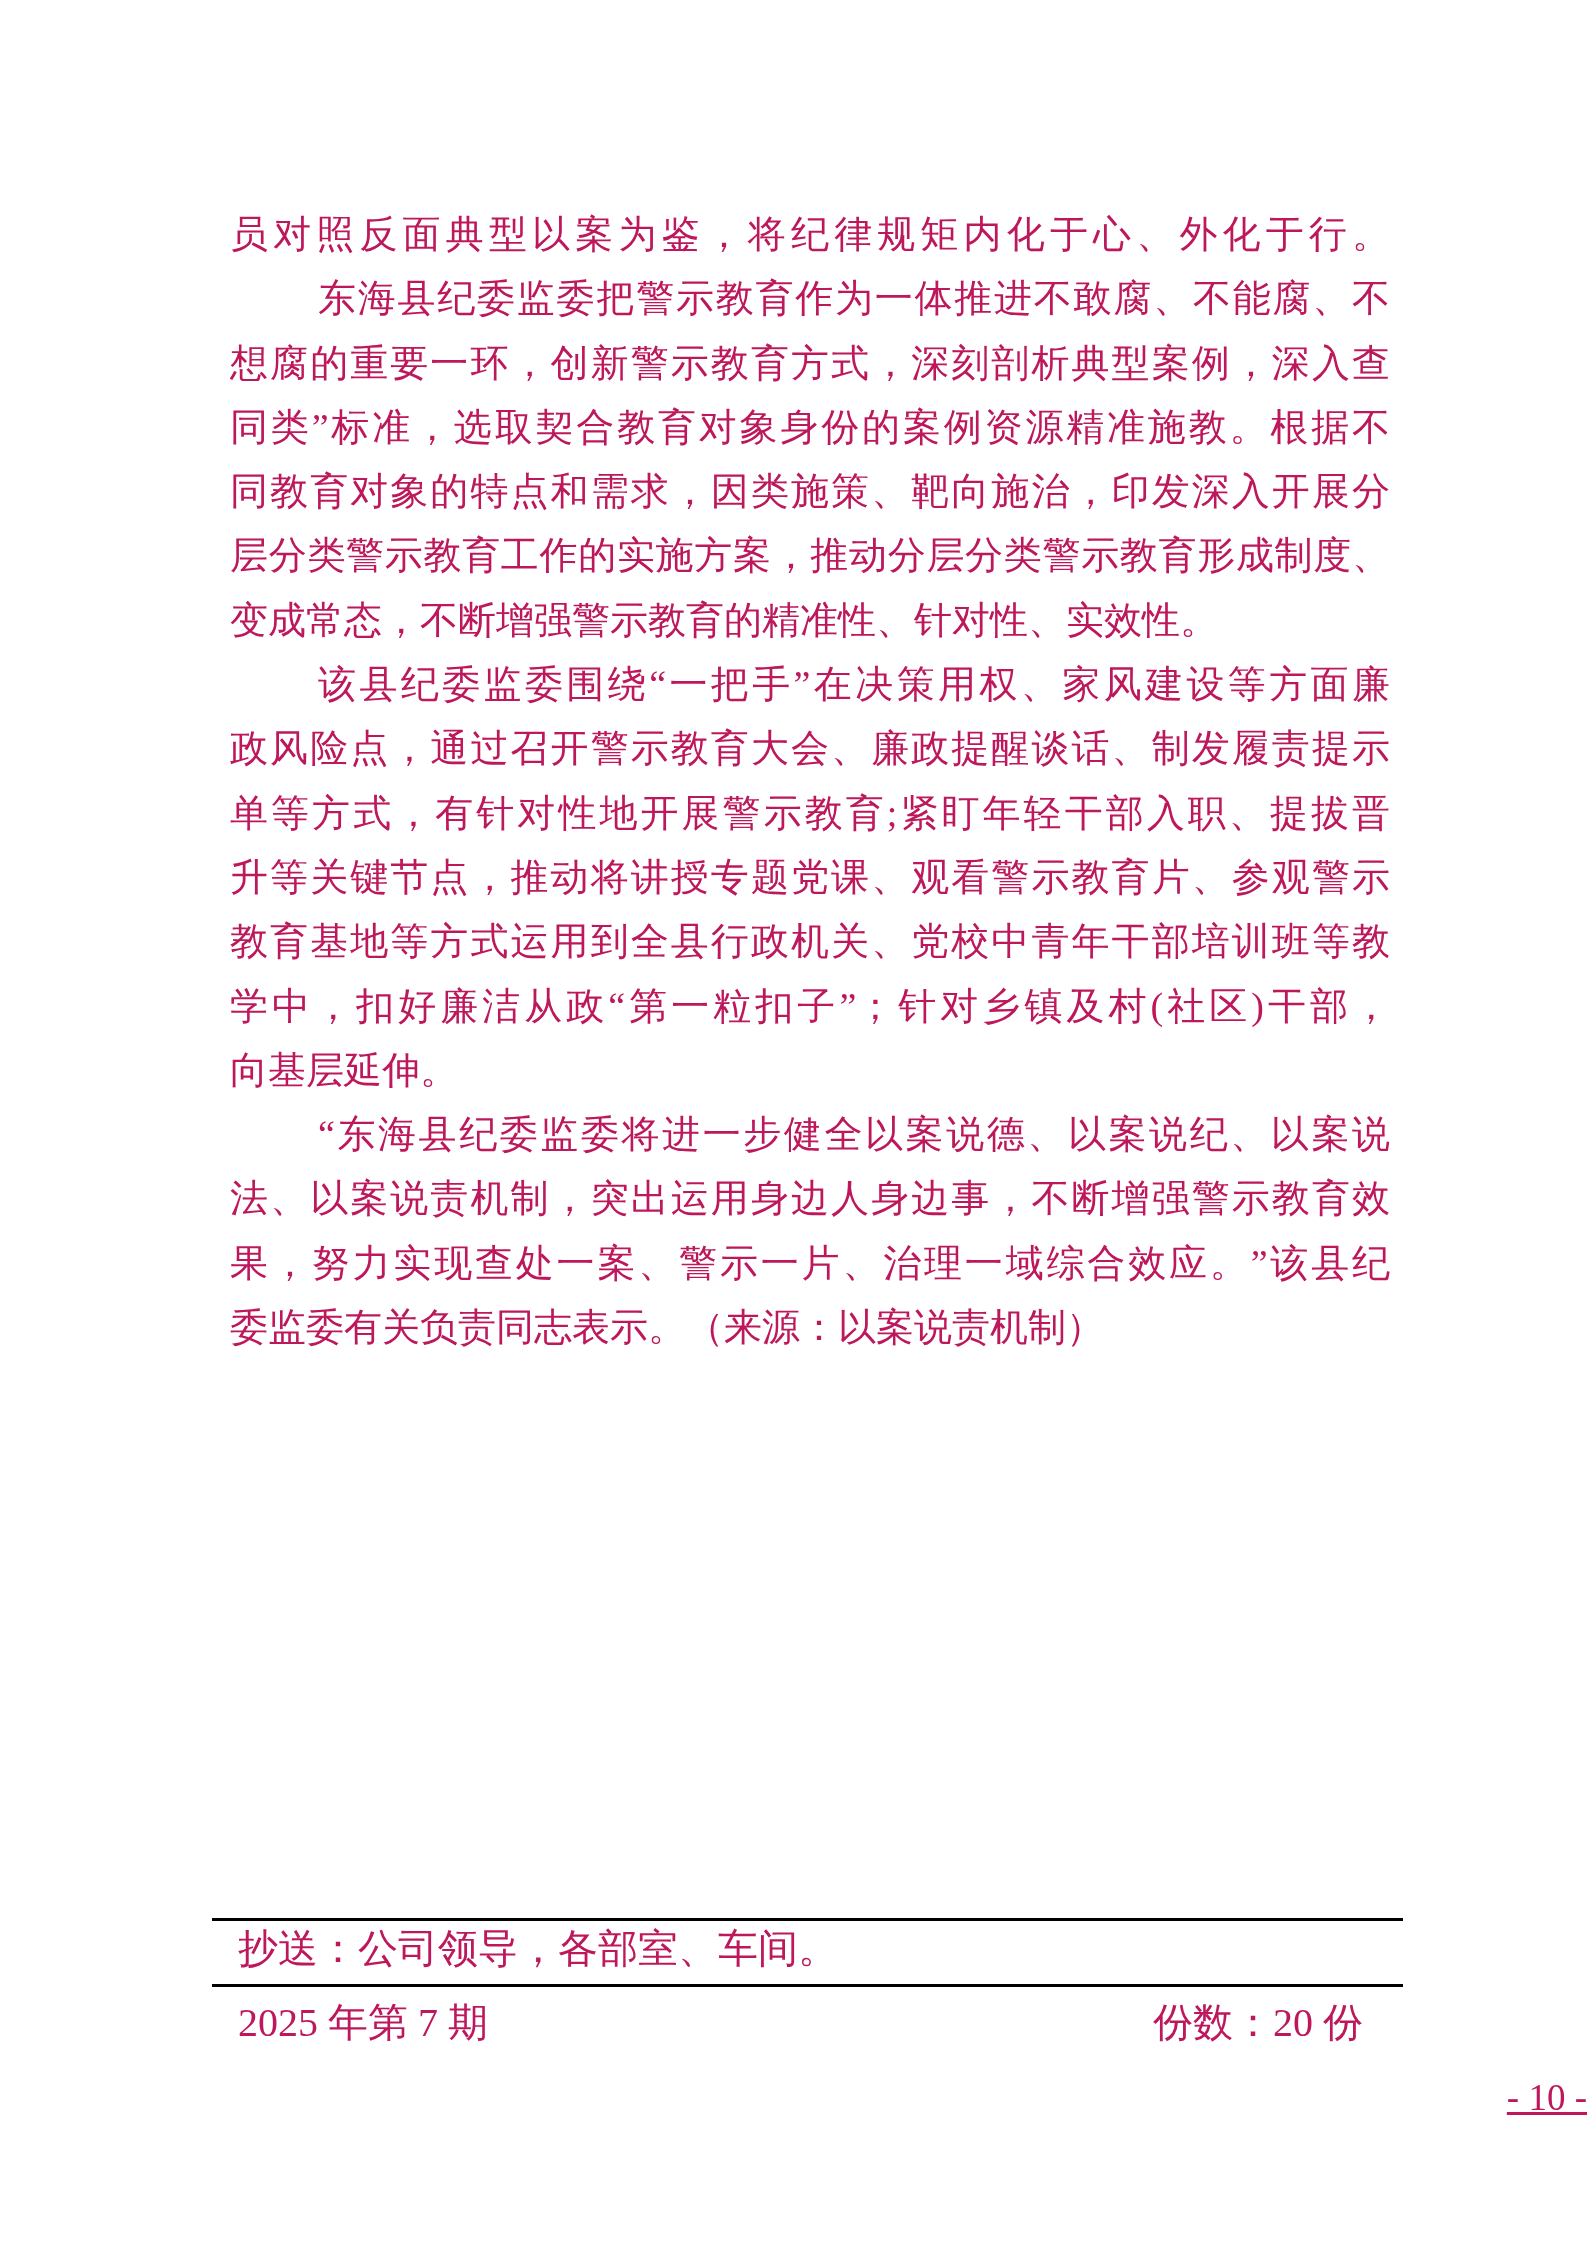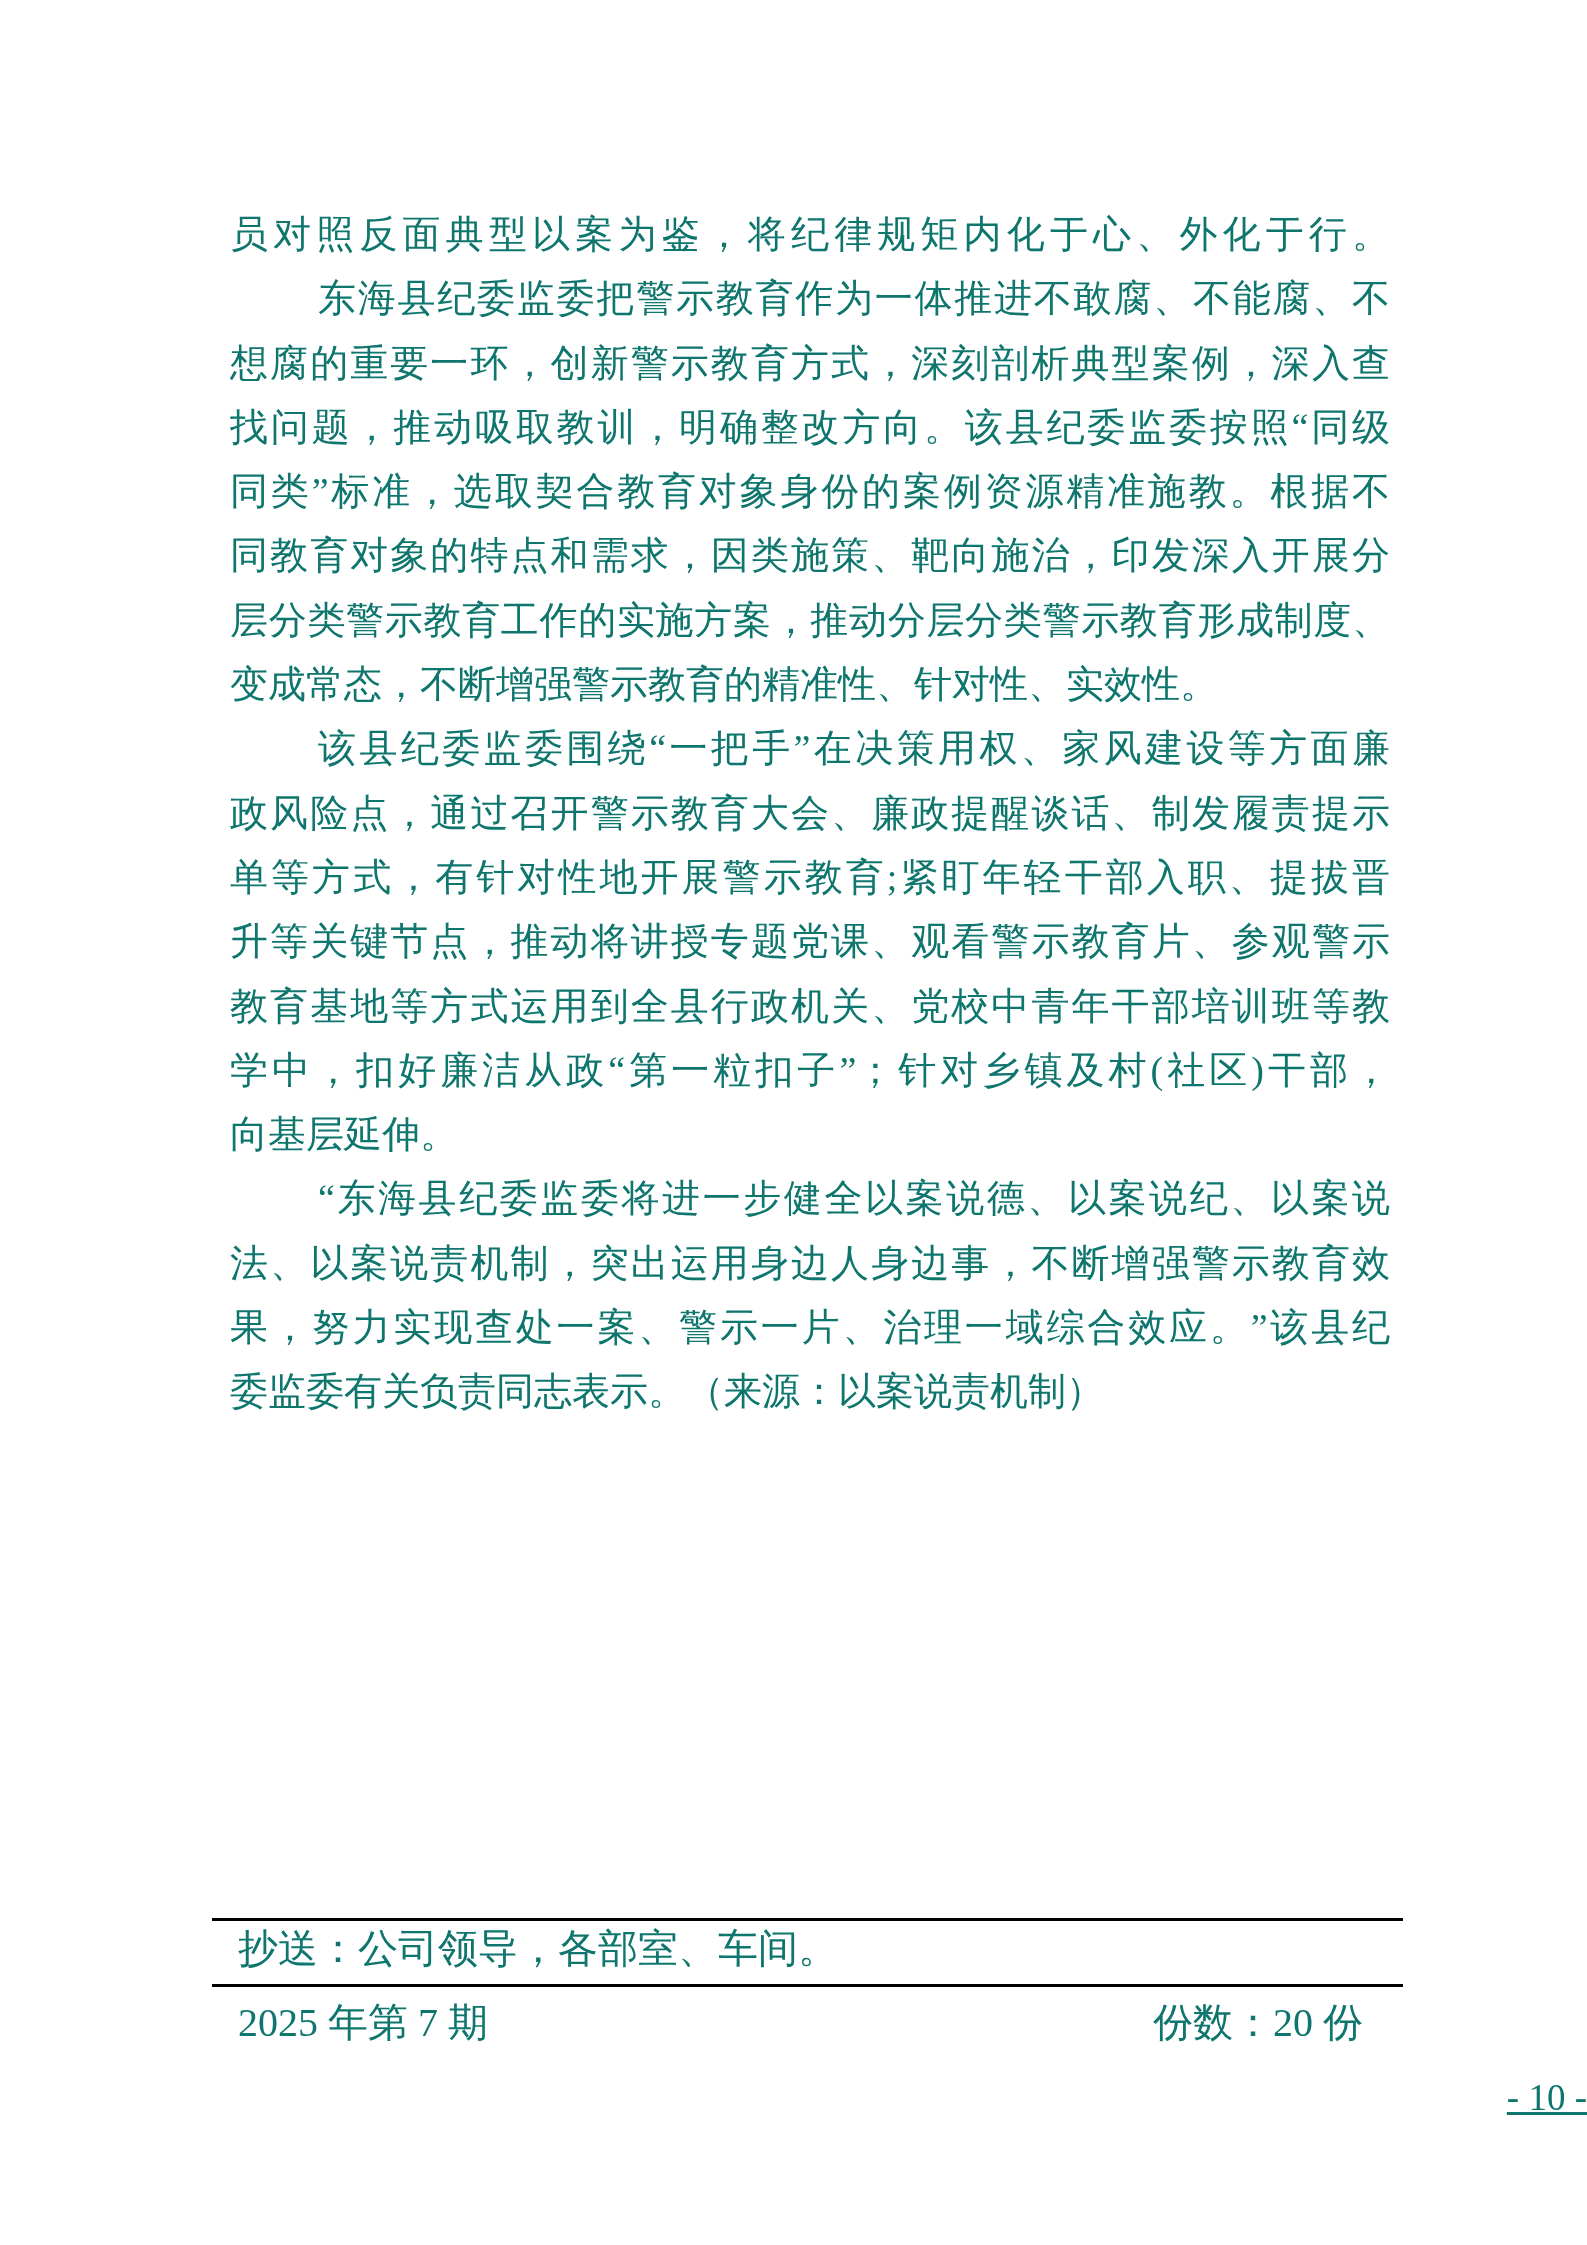--- a/index.html
+++ b/index.html
@@ -6,21 +6,21 @@
     margin: 0;
     padding: 0;
     background: #888;
   }
   .page {
     position: relative;
     width: 1587px;
     height: 2245px;
     margin: 0 auto;
     background: #ffffff;
-    color: #0f766e;
+    color: #be185d;
     font-family: "Liberation Serif", "DejaVu Serif", serif;
     overflow: hidden;
   }
   .body-text {
     position: absolute;
     left: 230px;
     top: 202px;
     width: 1160px;
   }
   .line {
@@ -78,21 +78,20 @@
 </style>
 </head>
 <body>
 
 <div class="page">
 
   <div class="body-text">
     <div class="line justify">员对照反面典型以案为鉴，将纪律规矩内化于心、外化于行。</div>
     <div class="line justify indent">东海县纪委监委把警示教育作为一体推进不敢腐、不能腐、不</div>
     <div class="line justify">想腐的重要一环，创新警示教育方式，深刻剖析典型案例，深入查</div>
-    <div class="line justify">找问题，推动吸取教训，明确整改方向。该县纪委监委按照“同级</div>
     <div class="line justify">同类”标准，选取契合教育对象身份的案例资源精准施教。根据不</div>
     <div class="line justify">同教育对象的特点和需求，因类施策、靶向施治，印发深入开展分</div>
     <div class="line justify">层分类警示教育工作的实施方案，推动分层分类警示教育形成制度、</div>
     <div class="line">变成常态，不断增强警示教育的精准性、针对性、实效性。</div>
     <div class="line justify indent">该县纪委监委围绕“一把手”在决策用权、家风建设等方面廉</div>
     <div class="line justify">政风险点，通过召开警示教育大会、廉政提醒谈话、制发履责提示</div>
     <div class="line justify">单等方式，有针对性地开展警示教育;紧盯年轻干部入职、提拔晋</div>
     <div class="line justify">升等关键节点，推动将讲授专题党课、观看警示教育片、参观警示</div>
     <div class="line justify">教育基地等方式运用到全县行政机关、党校中青年干部培训班等教</div>
     <div class="line justify">学中，扣好廉洁从政“第一粒扣子”；针对乡镇及村(社区)干部，</div>

